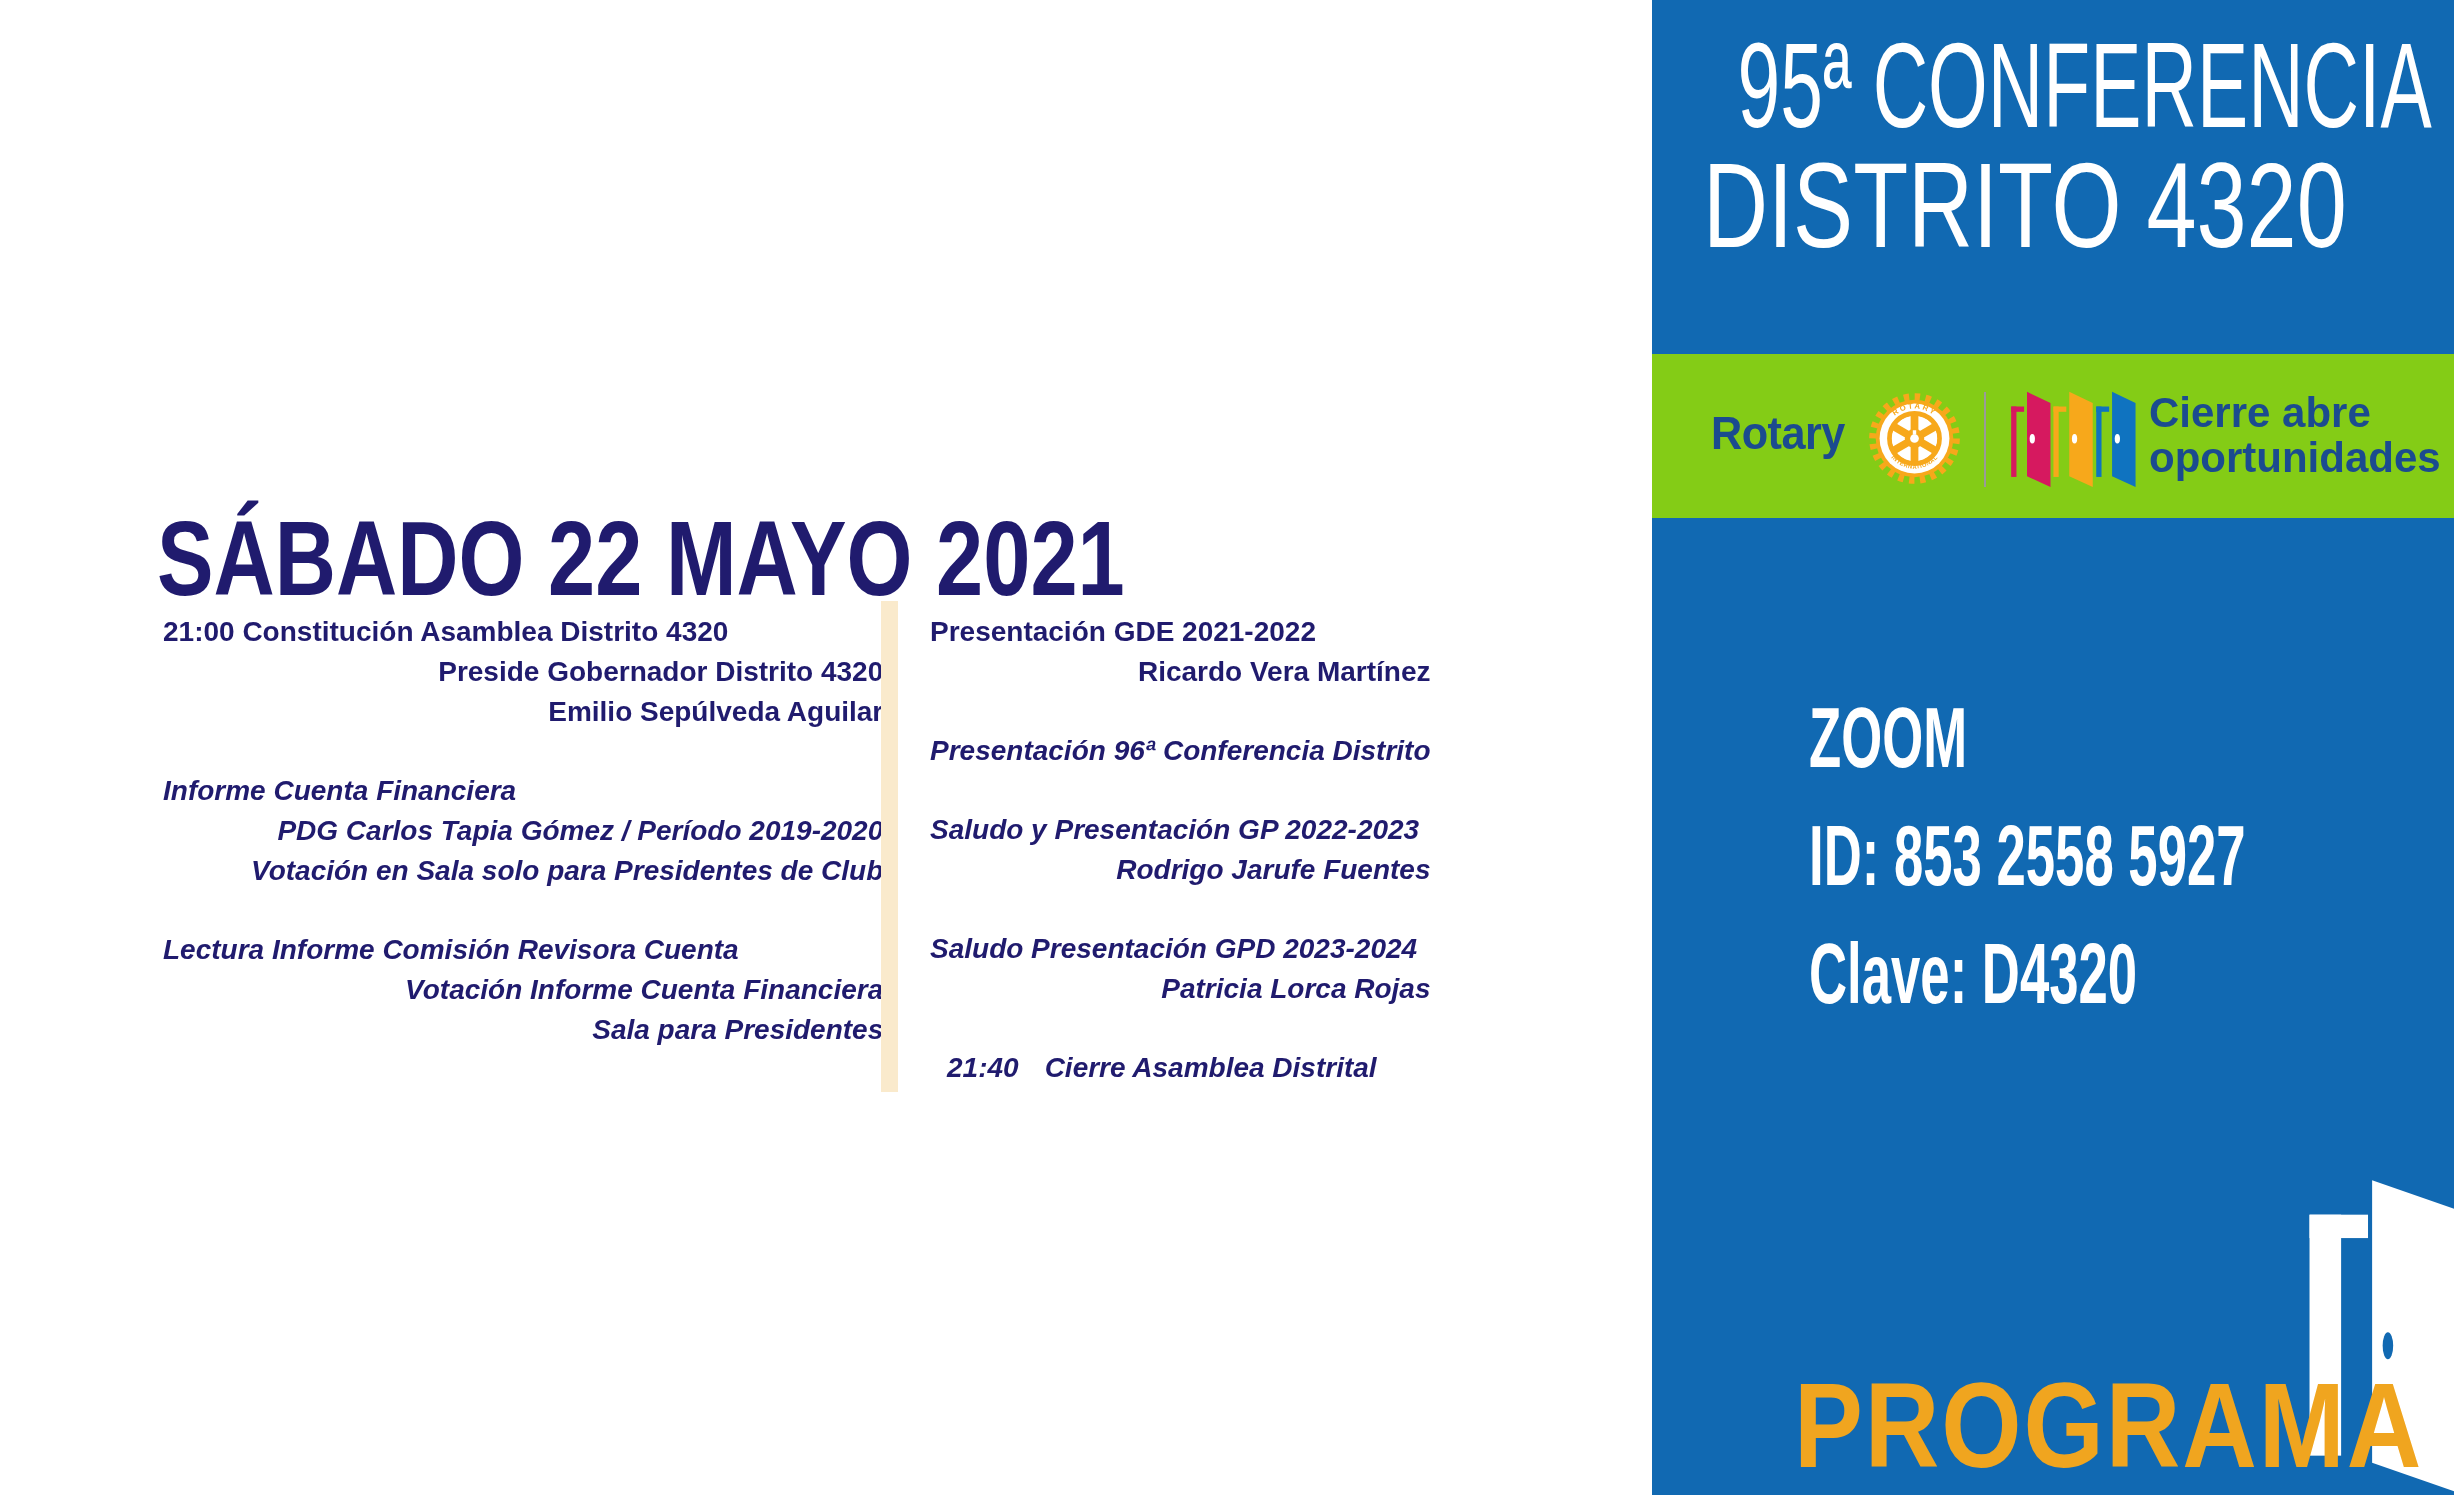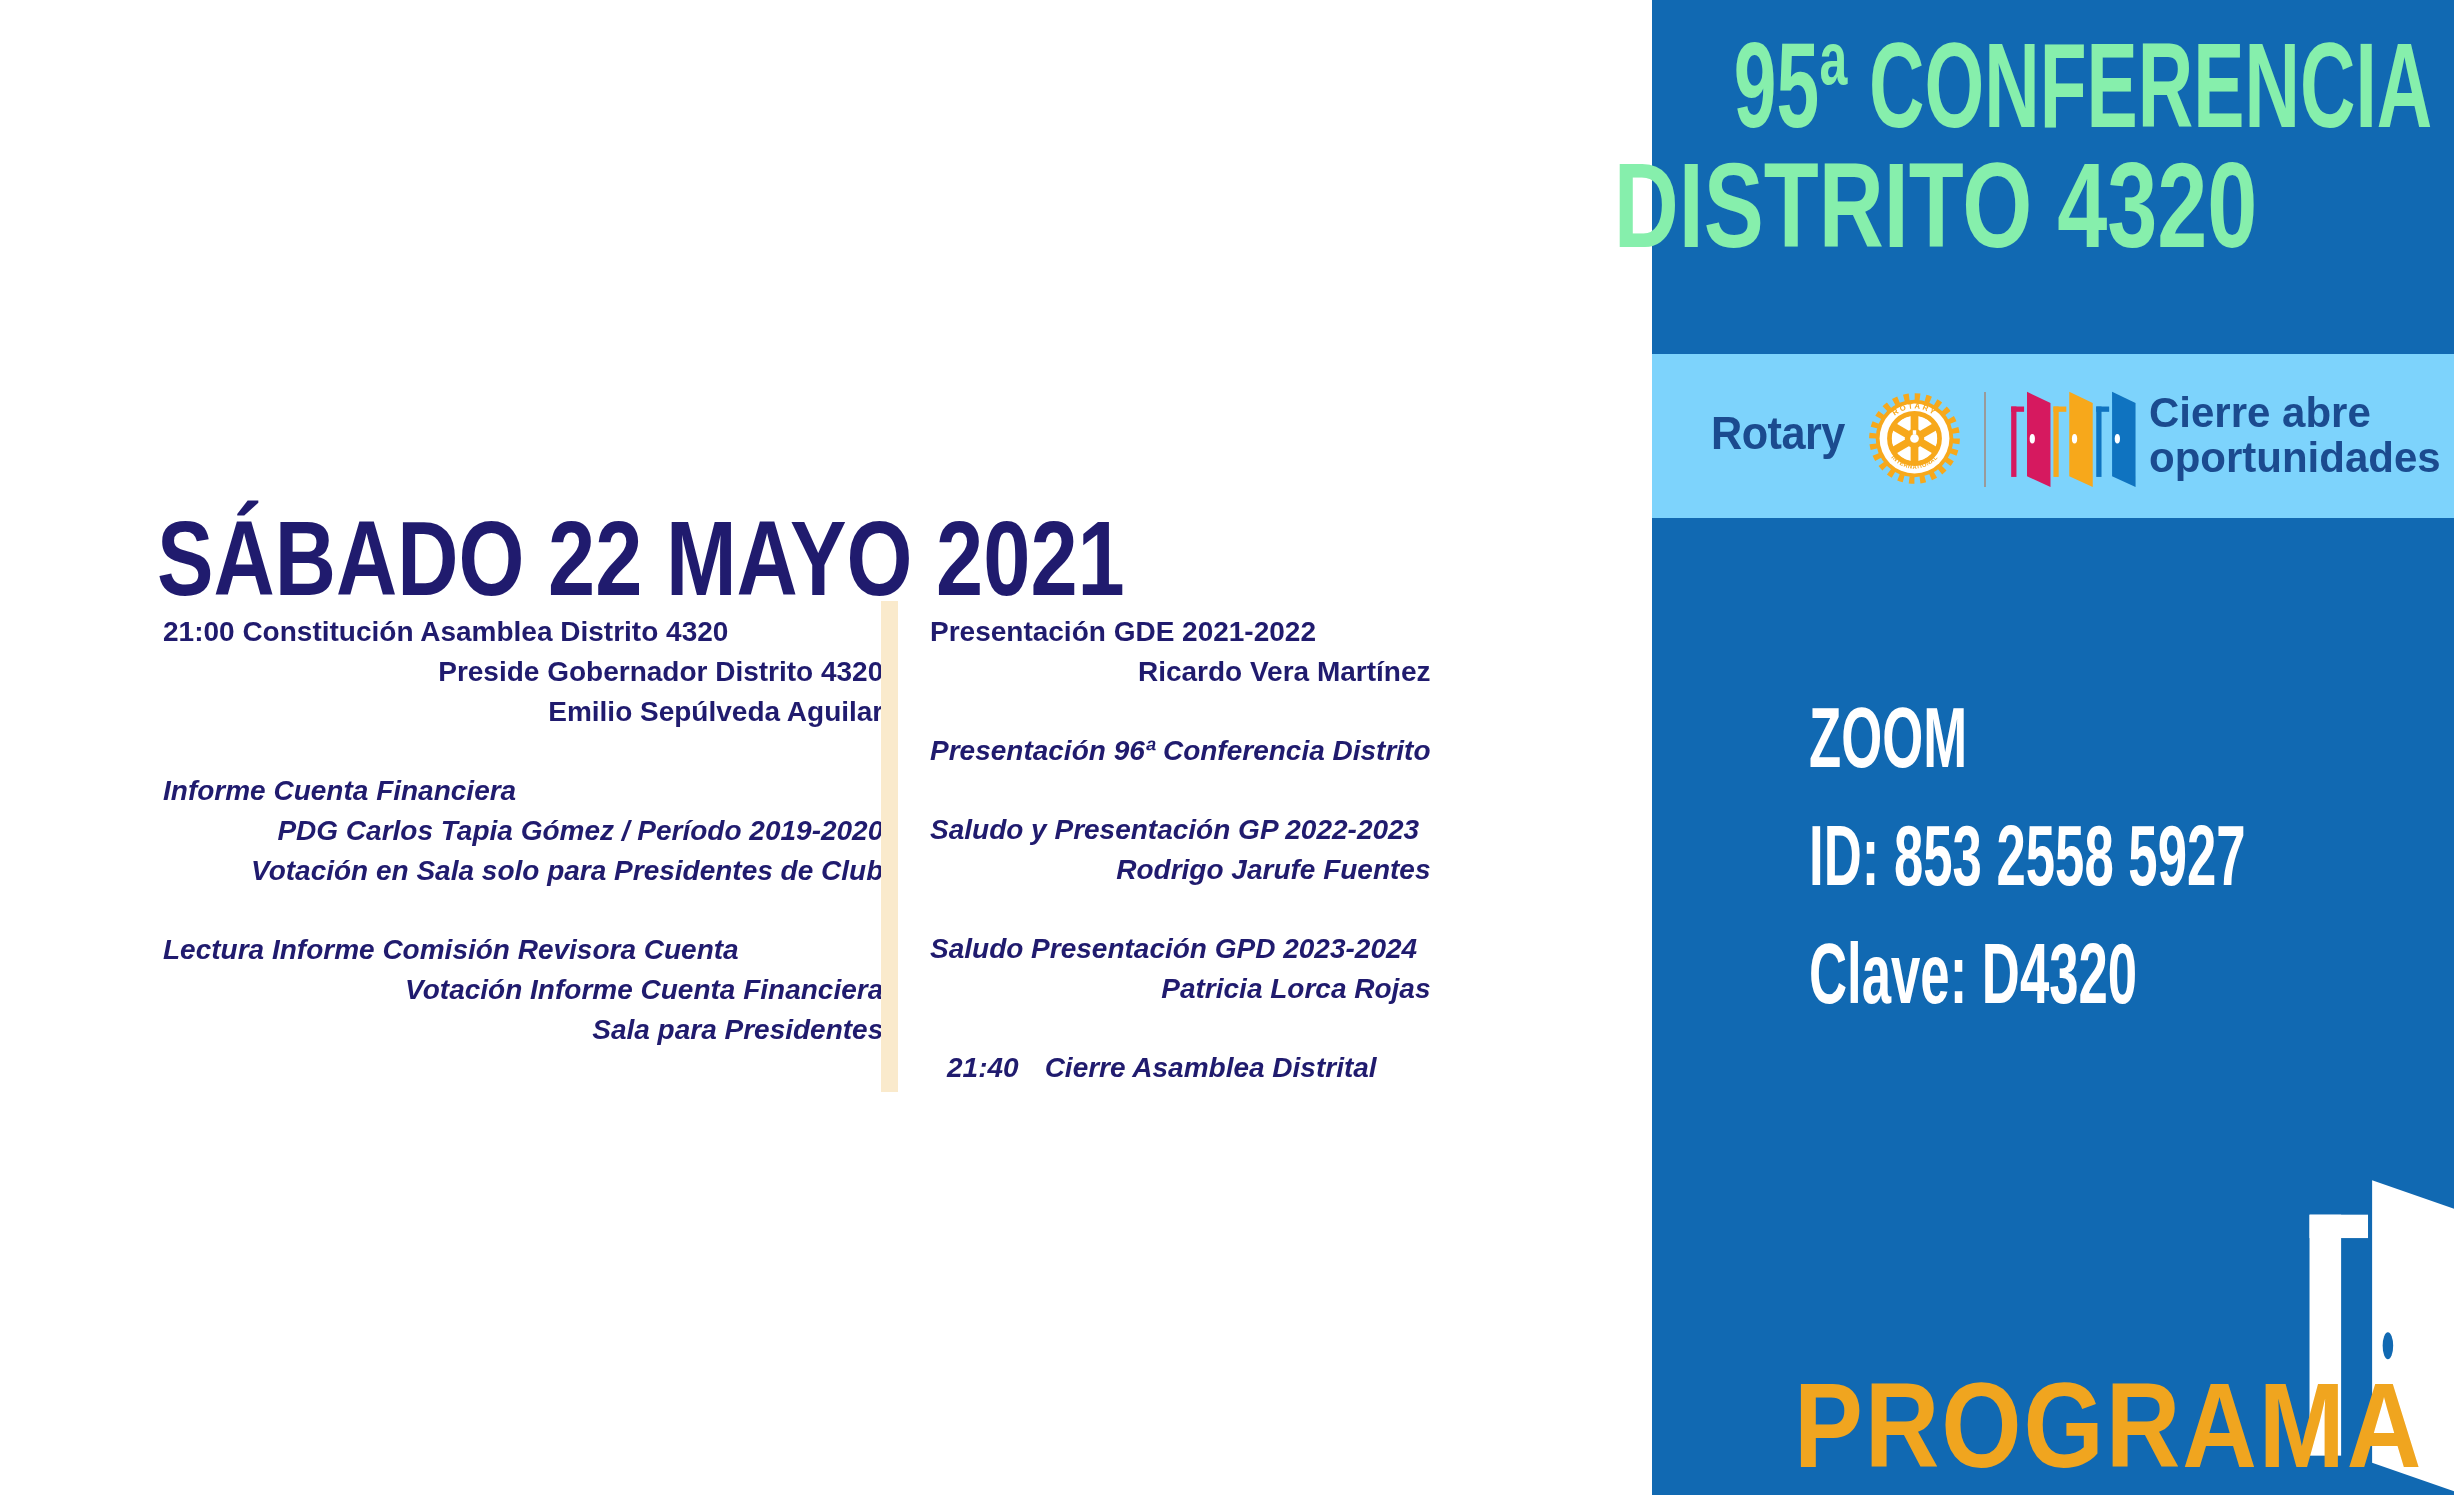--- a/index.html
+++ b/index.html
@@ -37,27 +37,27 @@
 
   .divider-line{
     position:absolute;left:881px;top:601px;width:17px;height:491px;
     background:var(--cream);
   }
 
   
   .panel{position:absolute;left:1652px;top:0;width:802px;height:1495px;background:var(--blue);}
 
   .panel-title{
-    position:absolute;top:25px;right:22px;text-align:left;color:#86efac;
-    font-weight:bold;font-size:120px;line-height:120px;white-space:nowrap;
+    position:absolute;top:25px;right:22px;text-align:center;color:#ffffff;
+    font-weight:normal;font-size:120px;line-height:120px;white-space:nowrap;
   }
   .panel-title .pt1{transform:scaleX(0.64);transform-origin:100% 50%;}
   .panel-title .pt2{transform:scaleX(0.75);transform-origin:100% 50%;}
 
-  .logo-band{position:absolute;left:0;top:354px;width:802px;height:164px;background:#7dd3fc;}
+  .logo-band{position:absolute;left:0;top:354px;width:802px;height:164px;background:#84cc16;}
   .wordmark{
     position:absolute;left:59px;top:55px;color:var(--wordmark-blue);
     font-size:47px;line-height:47px;font-weight:bold;letter-spacing:-0.6px;white-space:nowrap;
   }
   .wordmark .squeeze{display:inline-block;transform:scaleX(0.92);transform-origin:left center;}
   .gear-svg{position:absolute;left:214px;top:36px;}
   .band-divider{position:absolute;left:332px;top:38px;width:2.3px;height:95px;background:var(--band-gray);}
   .doors-svg{position:absolute;left:358px;top:33px;}
   .tagline{
     position:absolute;left:497px;top:36px;color:var(--wordmark-blue);

